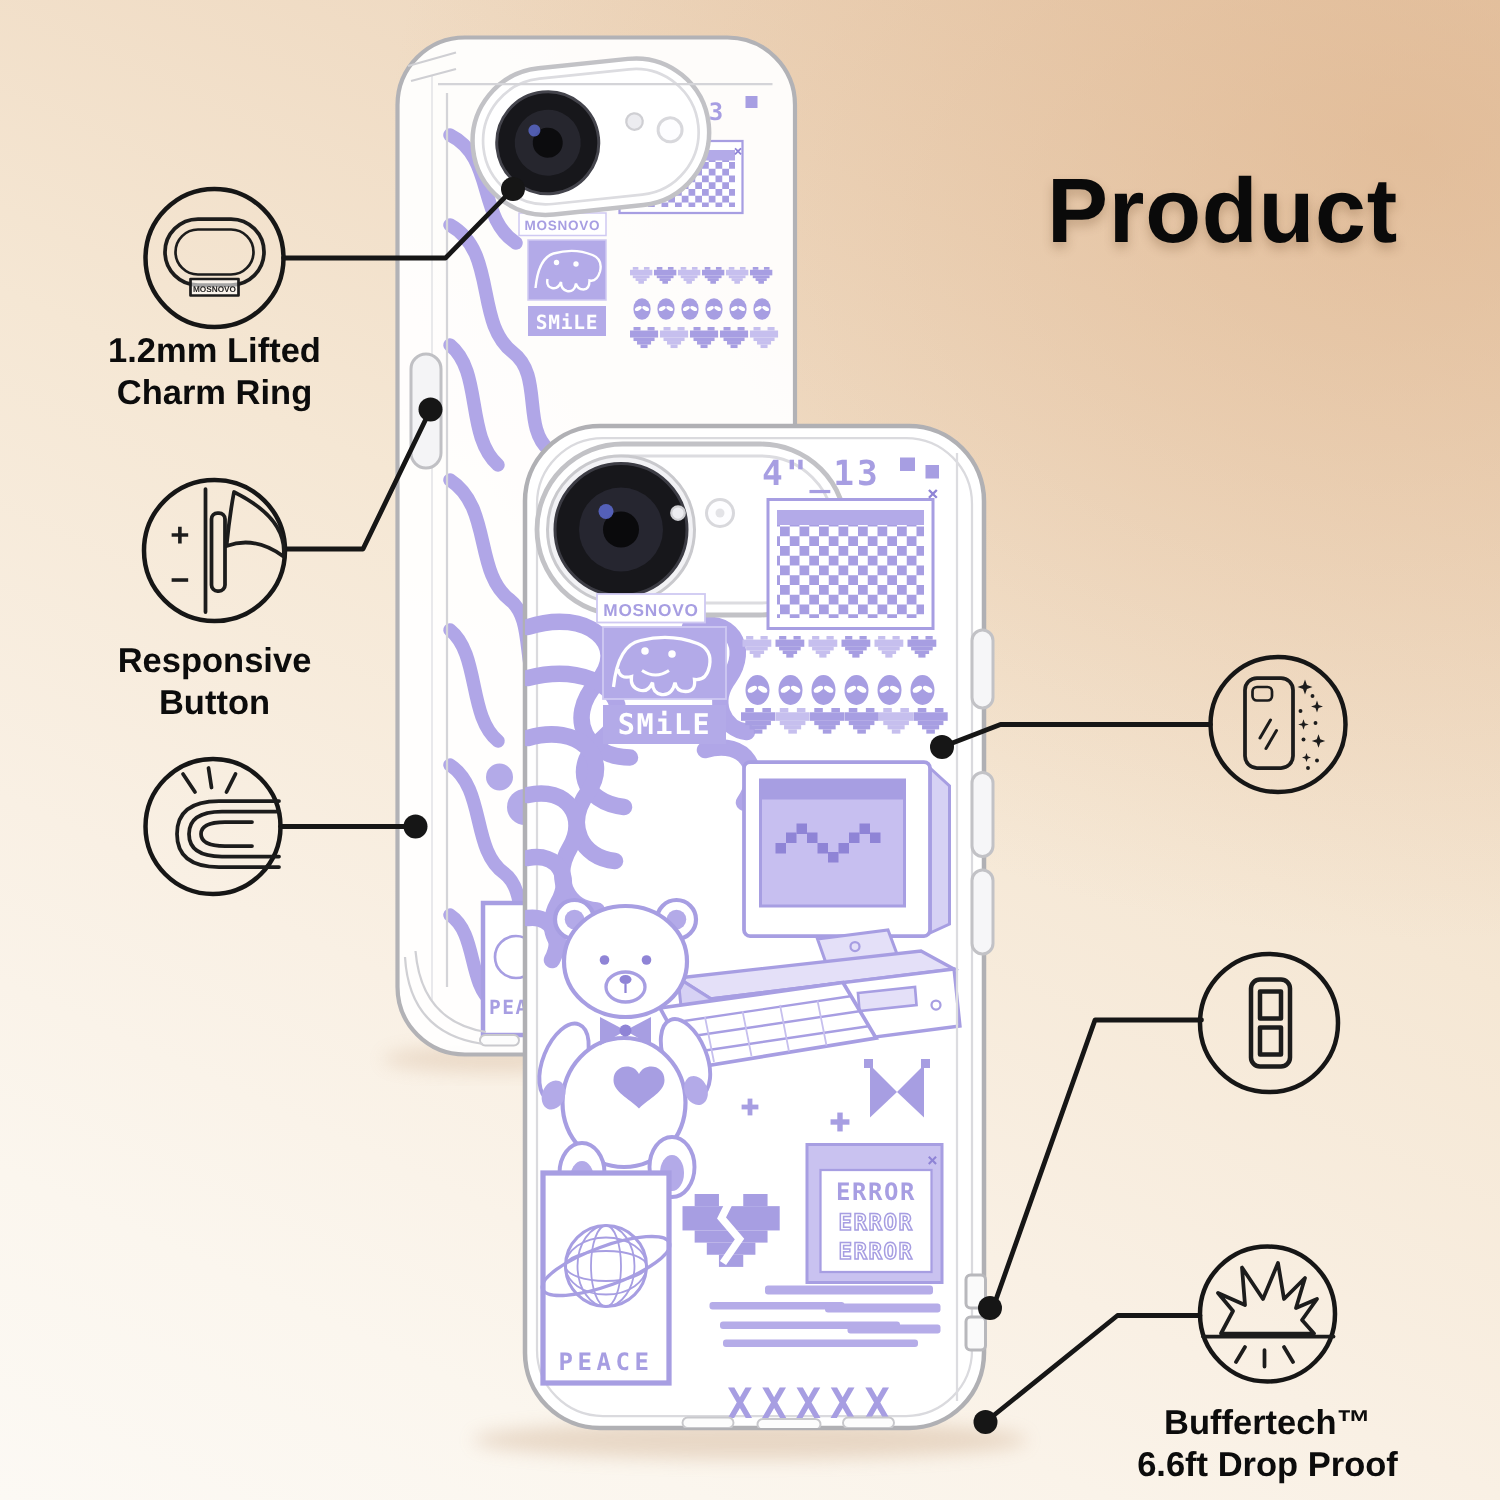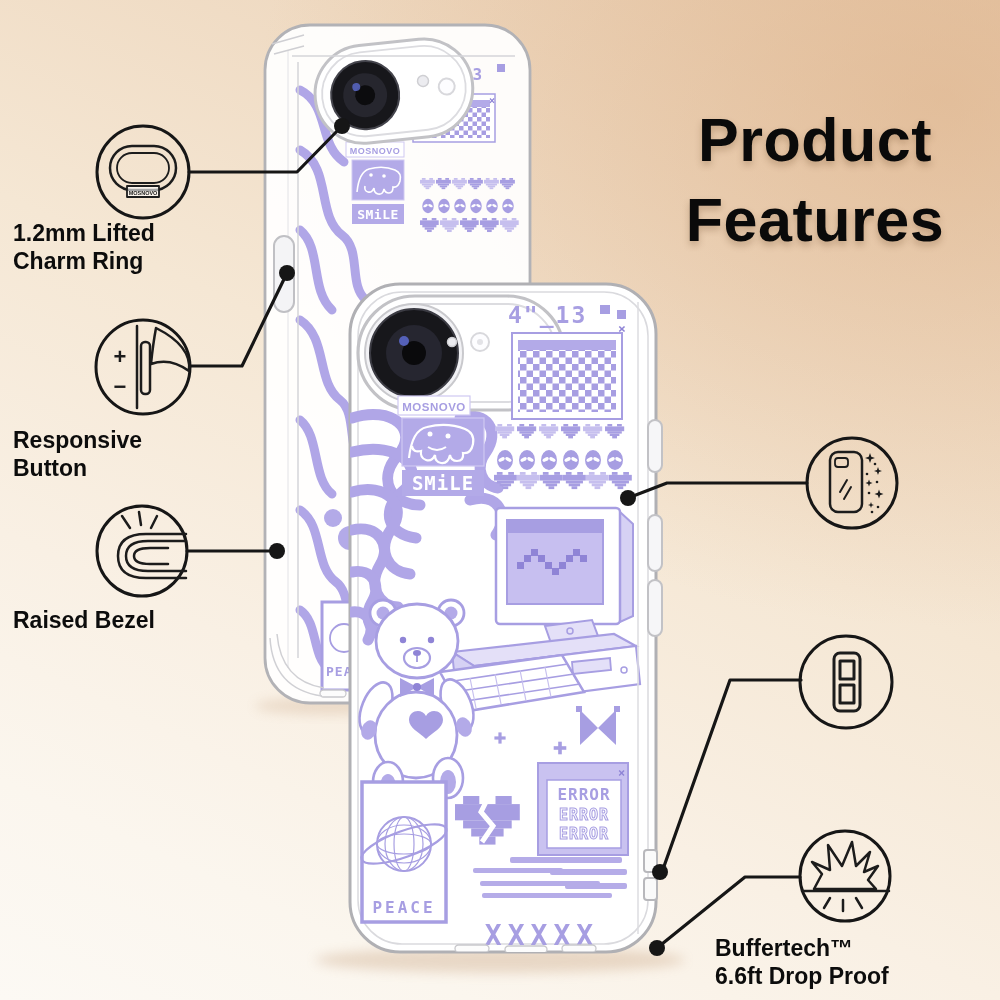--- a/index.html
+++ b/index.html
@@ -11,21 +11,21 @@
       linear-gradient(205deg, #e9cdb0 0%, #efdac2 22%, #f5e7d4 45%, #f9f0e4 68%, #fbf6ee 85%, #fcf9f4 100%);
     font-family:"Liberation Sans", sans-serif;
   }
   svg{position:absolute;left:0;top:0;}
   .title{
     position:absolute;left:648px;top:52px;width:334px;
     font-weight:700;font-size:61px;line-height:80px;text-align:center;color:#0a0a0a;
     text-shadow:0 4px 7px rgba(96,62,30,.28);letter-spacing:.5px;margin-top:48px;
   }
   .feat{
-    position:absolute;width:260px;text-align:left;
+    position:absolute;width:260px;text-align:center;
     font-weight:700;font-size:23px;line-height:28px;color:#0c0c0c;
   }
   .feat.left{left:13px;}
   .feat.right{left:715px;}
   .f1{top:219px}.f2{top:426px}.f3{top:606px}.f4{top:544px}.f5{top:744px}.f6{top:934px}
 </style>
 </head>
 <body>
 
 <div class="canvas">
@@ -450,33 +450,31 @@
         <path d="M802,891 H889"></path>
         <path d="M814,889 L822,874 L812,862 L830,870 L828,845 L842,866 L852,842 L856,866 L870,852 L864,872 L878,866 L868,880 L876,889 Z"></path>
         <path d="M830,898 L824,908 M843,900 L843,911 M856,898 L862,908"></path>
       </g>
     </g>
   </g>
 </svg>
 
 <div class="title">
   <div>Product</div>
-  <div>Features</div>
 </div>
 
 <div class="feat left f1">
   <div>1.2mm Lifted</div>
   <div>Charm Ring</div>
 </div>
 <div class="feat left f2">
   <div>Responsive</div>
   <div>Button</div>
 </div>
 <div class="feat left f3">
-  <div>Raised Bezel</div>
 </div>
 <div class="feat right f5">
 </div>
 <div class="feat right f6">
   <div>Buffertech™</div>
   <div>6.6ft Drop Proof</div>
 </div>
 
 </div>
 

